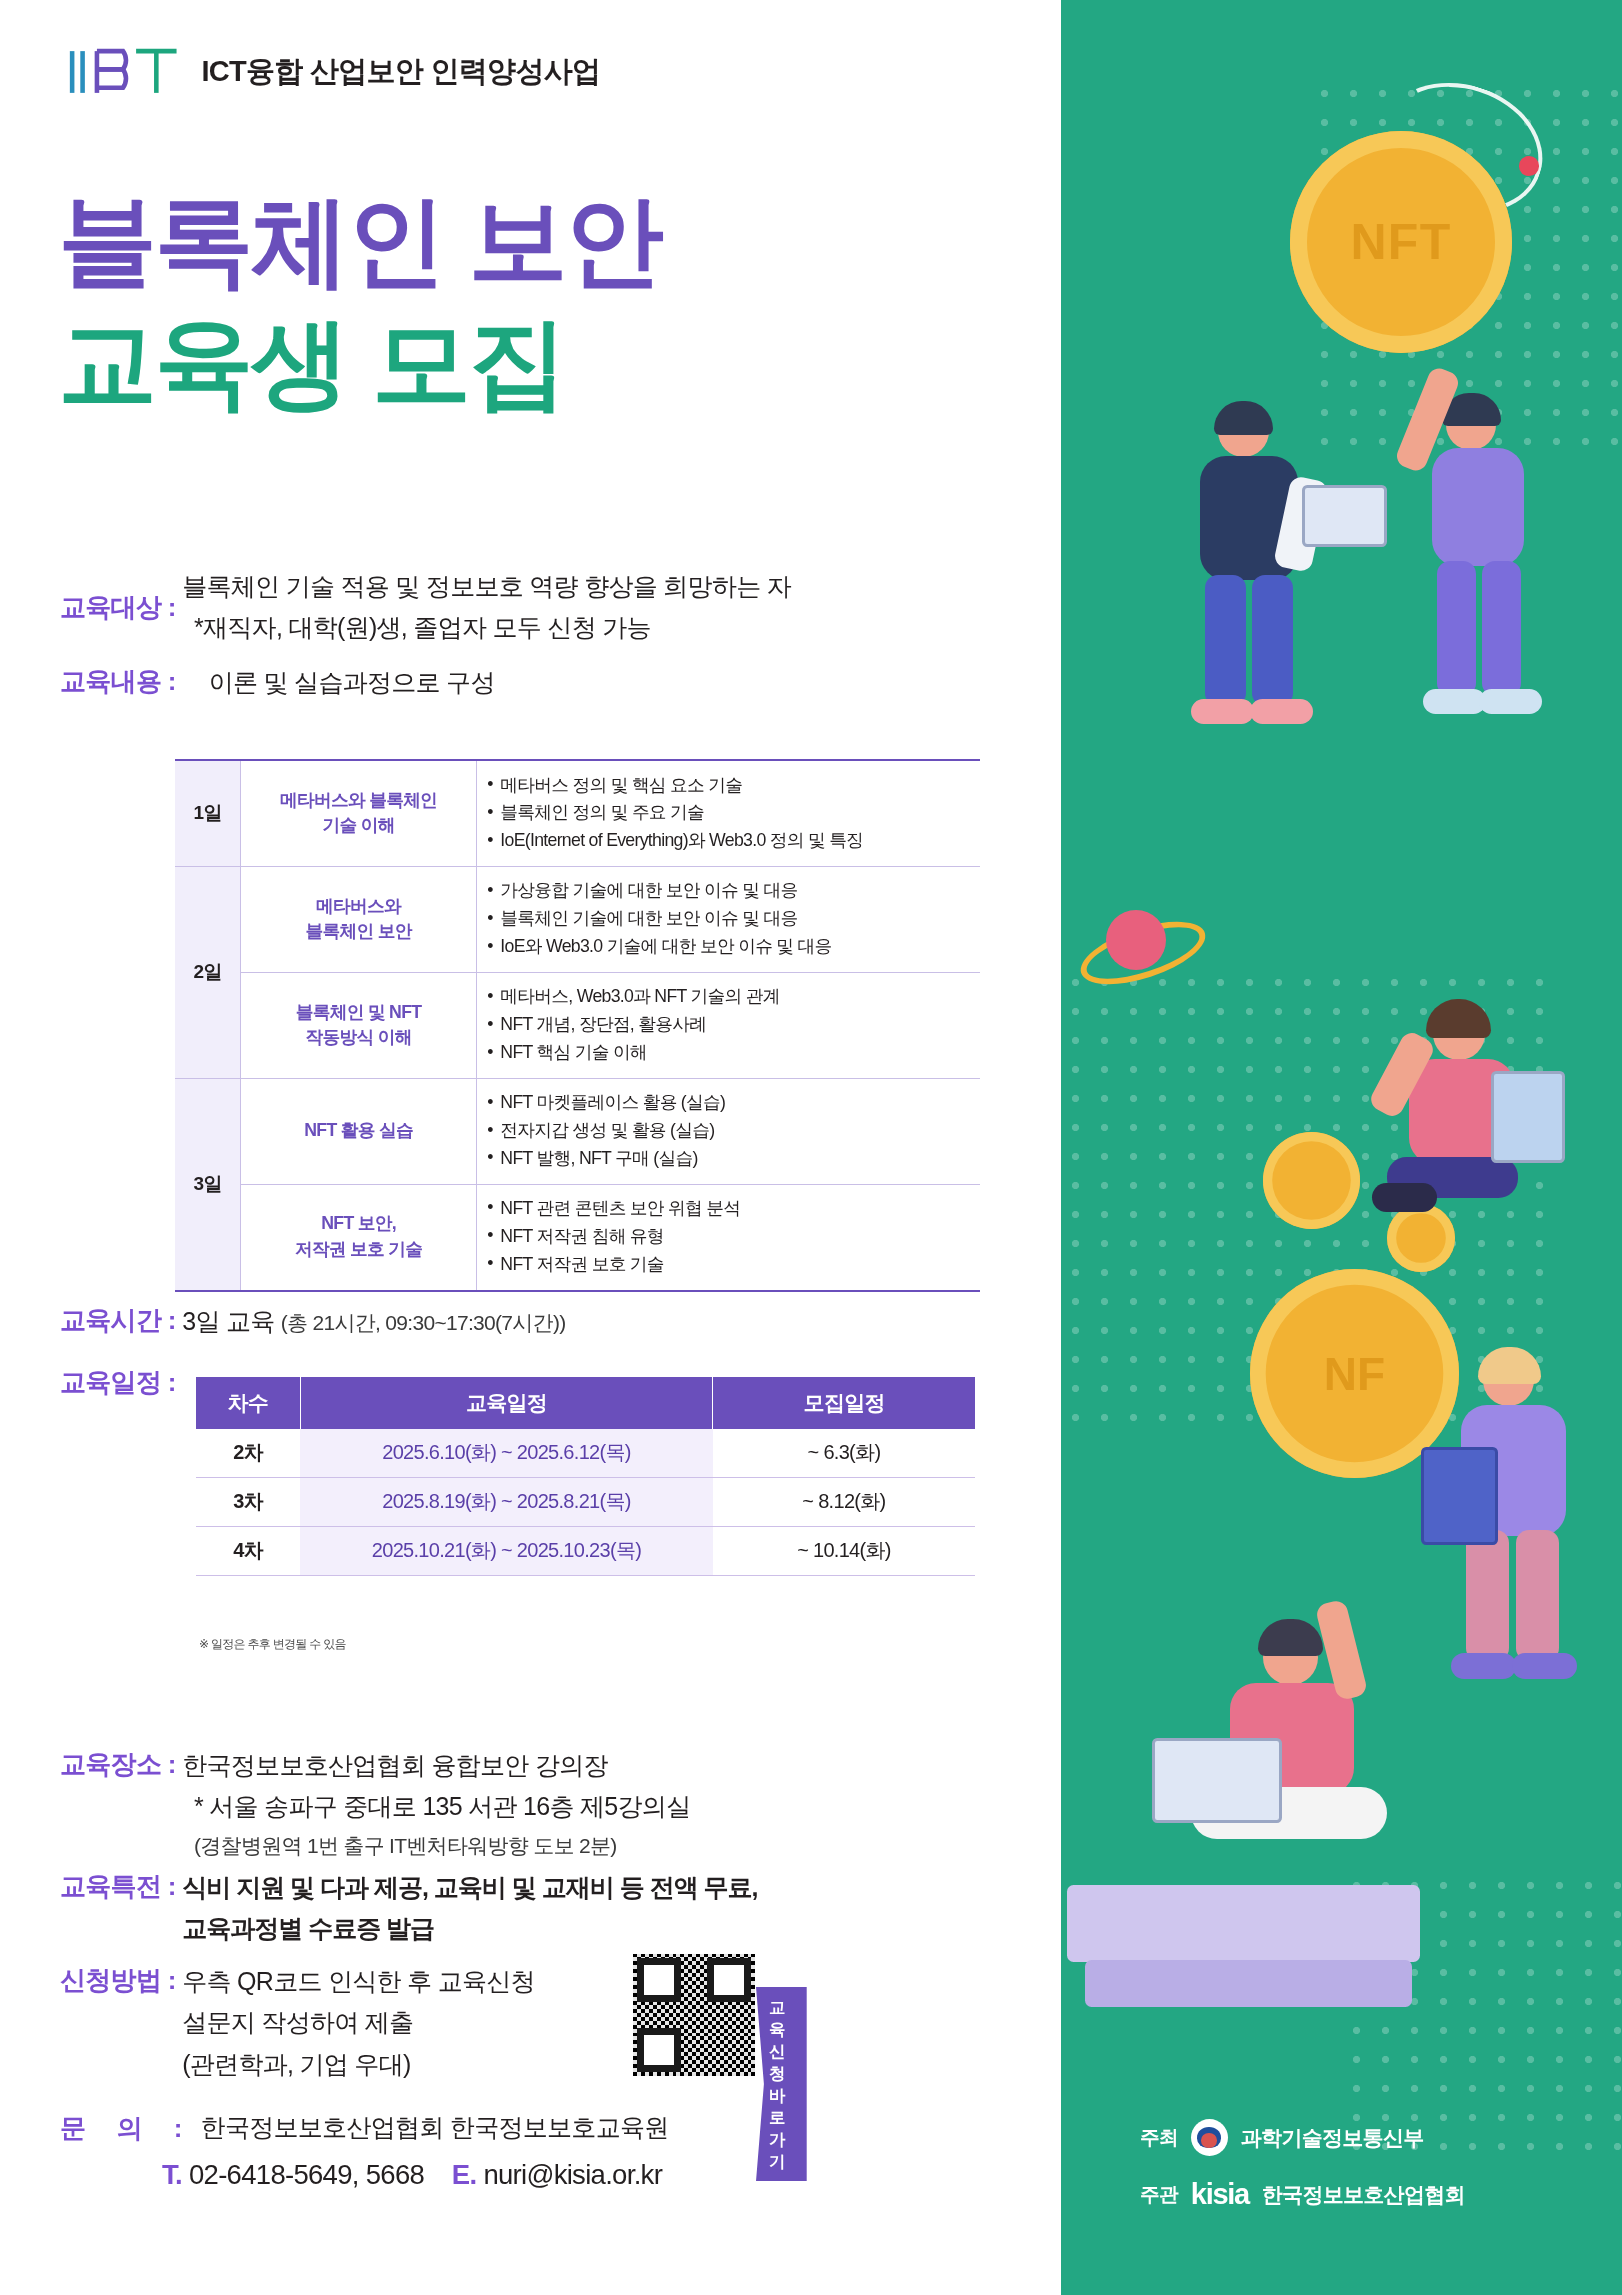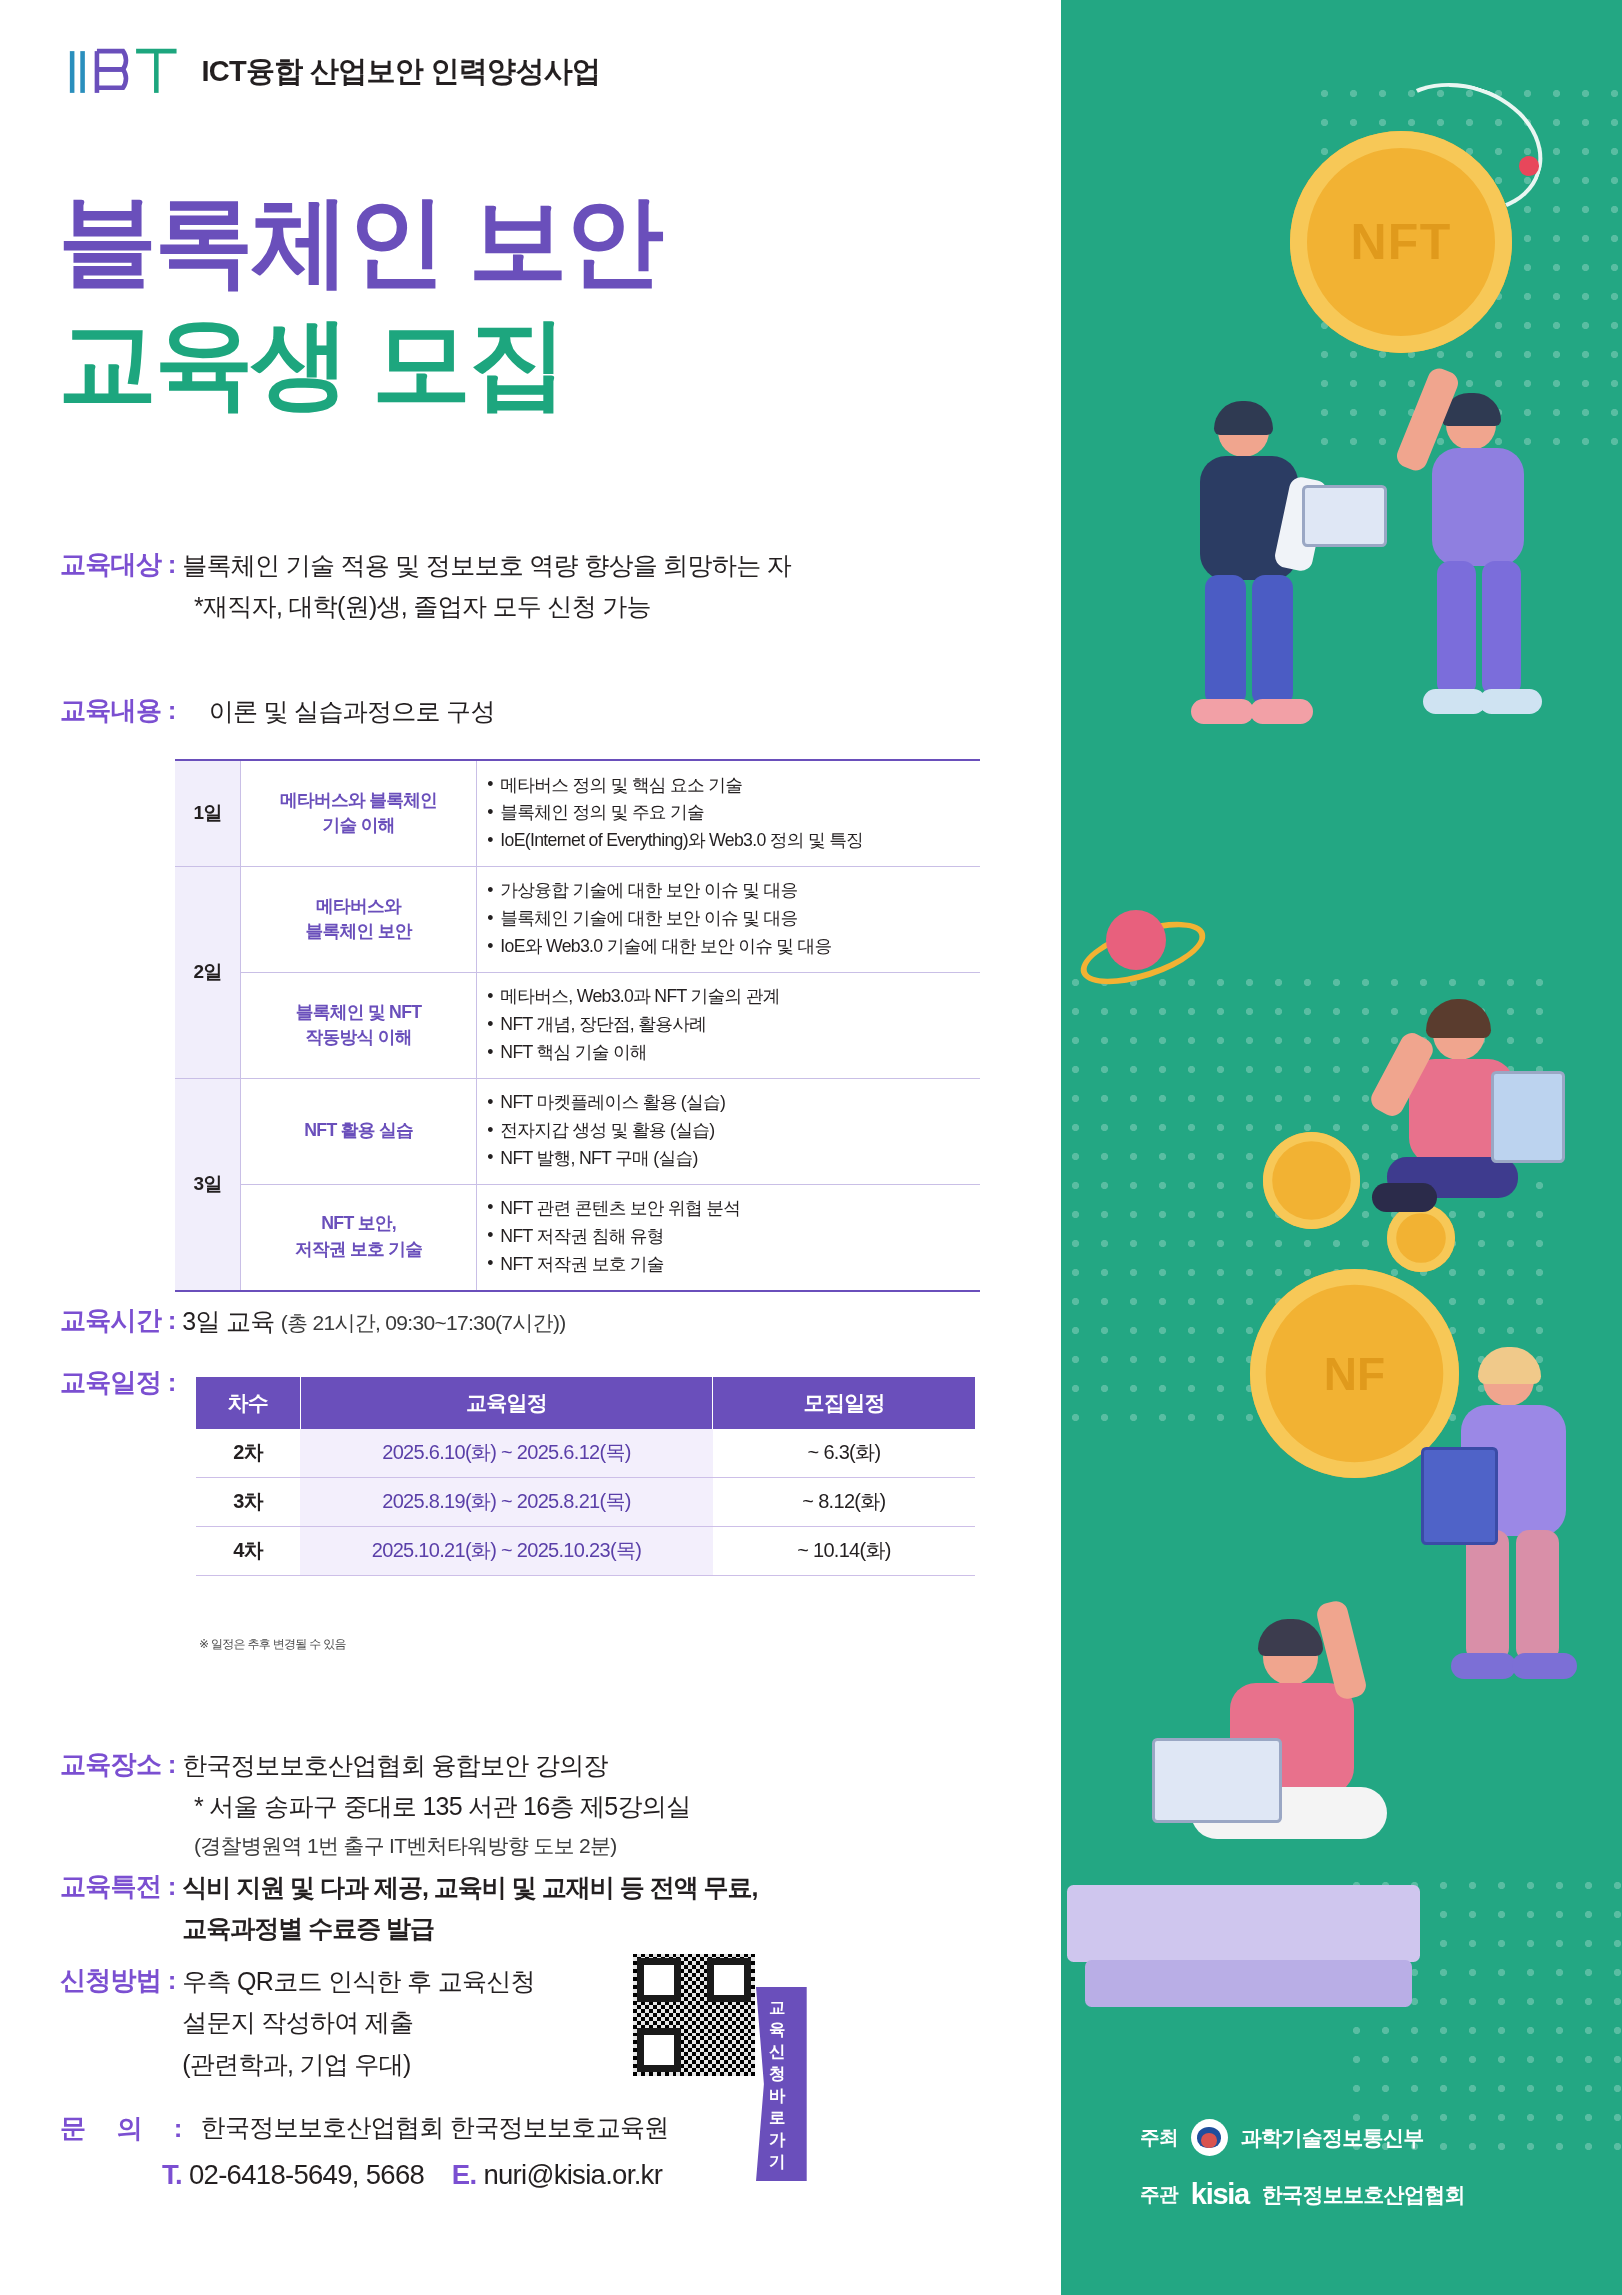--- a/index.html
+++ b/index.html
@@ -532,29 +532,29 @@
       </g>
     </svg>
     <div class="logo-text">ICT융합 산업보안 인력양성사업</div>
   </div>
 
   <div class="title-block">
     <div class="title-1">블록체인 보안</div>
     <div class="title-2">교육생 모집</div>
   </div>
 
-  <div class="sec" style="top:547px;">
+  <div class="sec" style="top:568px;align-items:center;">
     <div class="sec-label">교육대상 :</div>
     <div class="sec-body">
       <span>블록체인 기술 적용 및 정보보호 역량 향상을 희망하는 자</span>
       <span class="sub">*재직자, 대학(원)생, 졸업자 모두 신청 가능</span>
     </div>
   </div>
 
-  <div class="sec" style="top:693px;gap:33px;">
+  <div class="sec" style="top:664px;gap:33px;">
     <div class="sec-label">교육내용 :</div>
     <div class="sec-body">이론 및 실습과정으로 구성</div>
   </div>
 
   <table class="curr-table">
     <tbody>
       <tr>
         <td class="curr-day" rowspan="1">1일</td>
         <td class="curr-topic">
           <div>메타버스와 블록체인</div>

